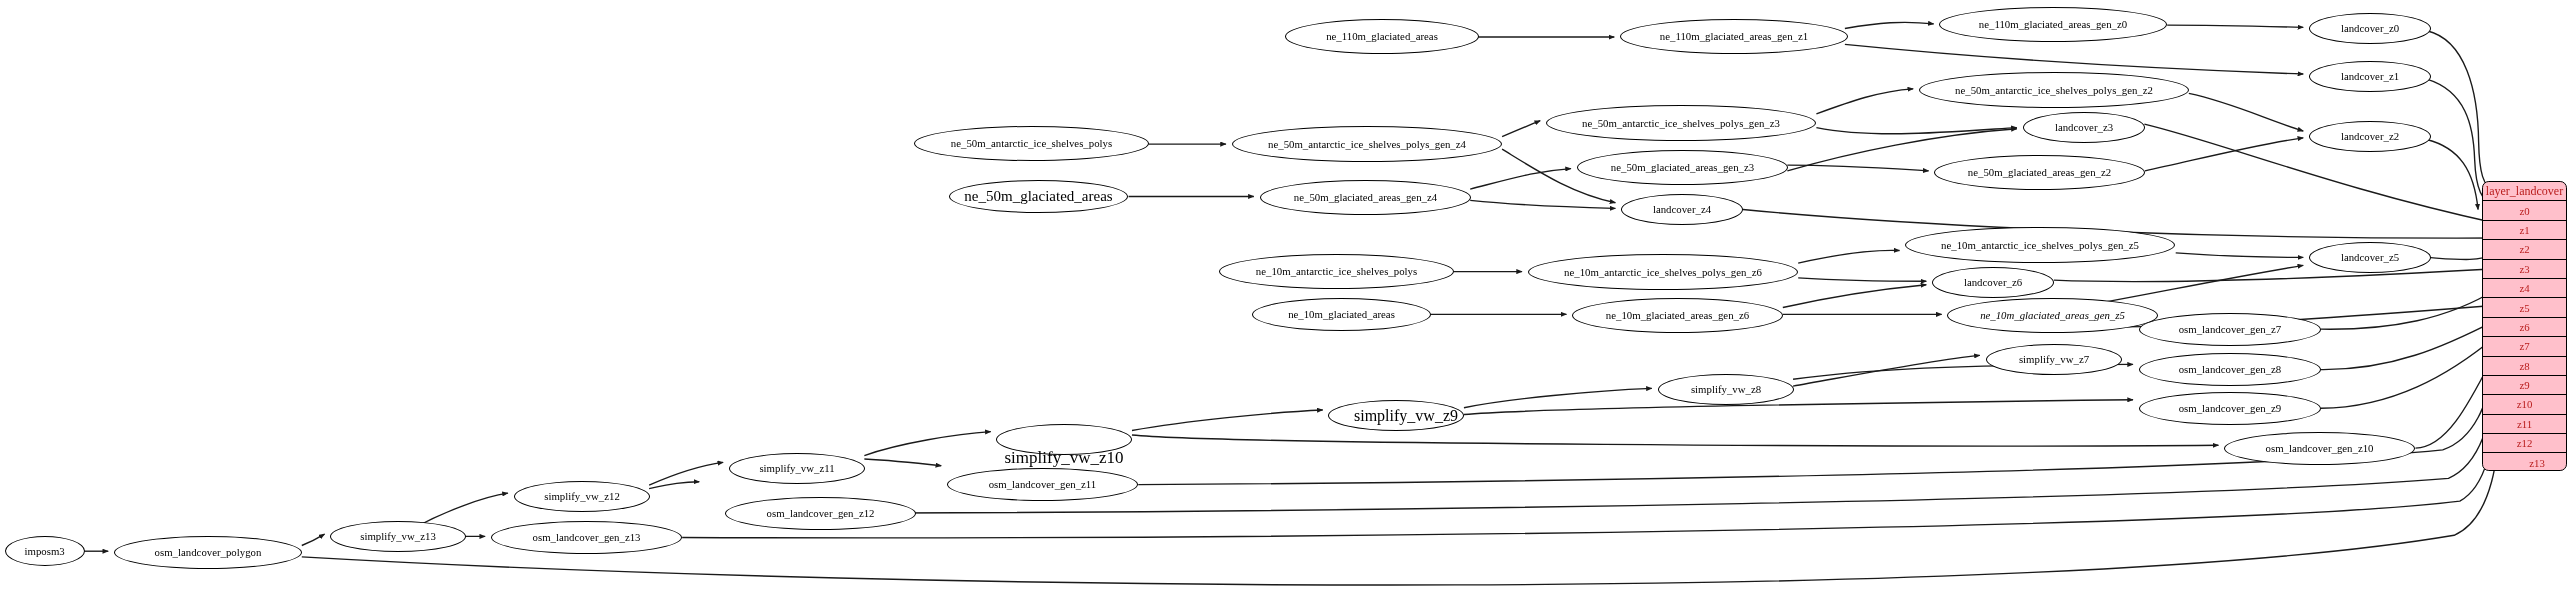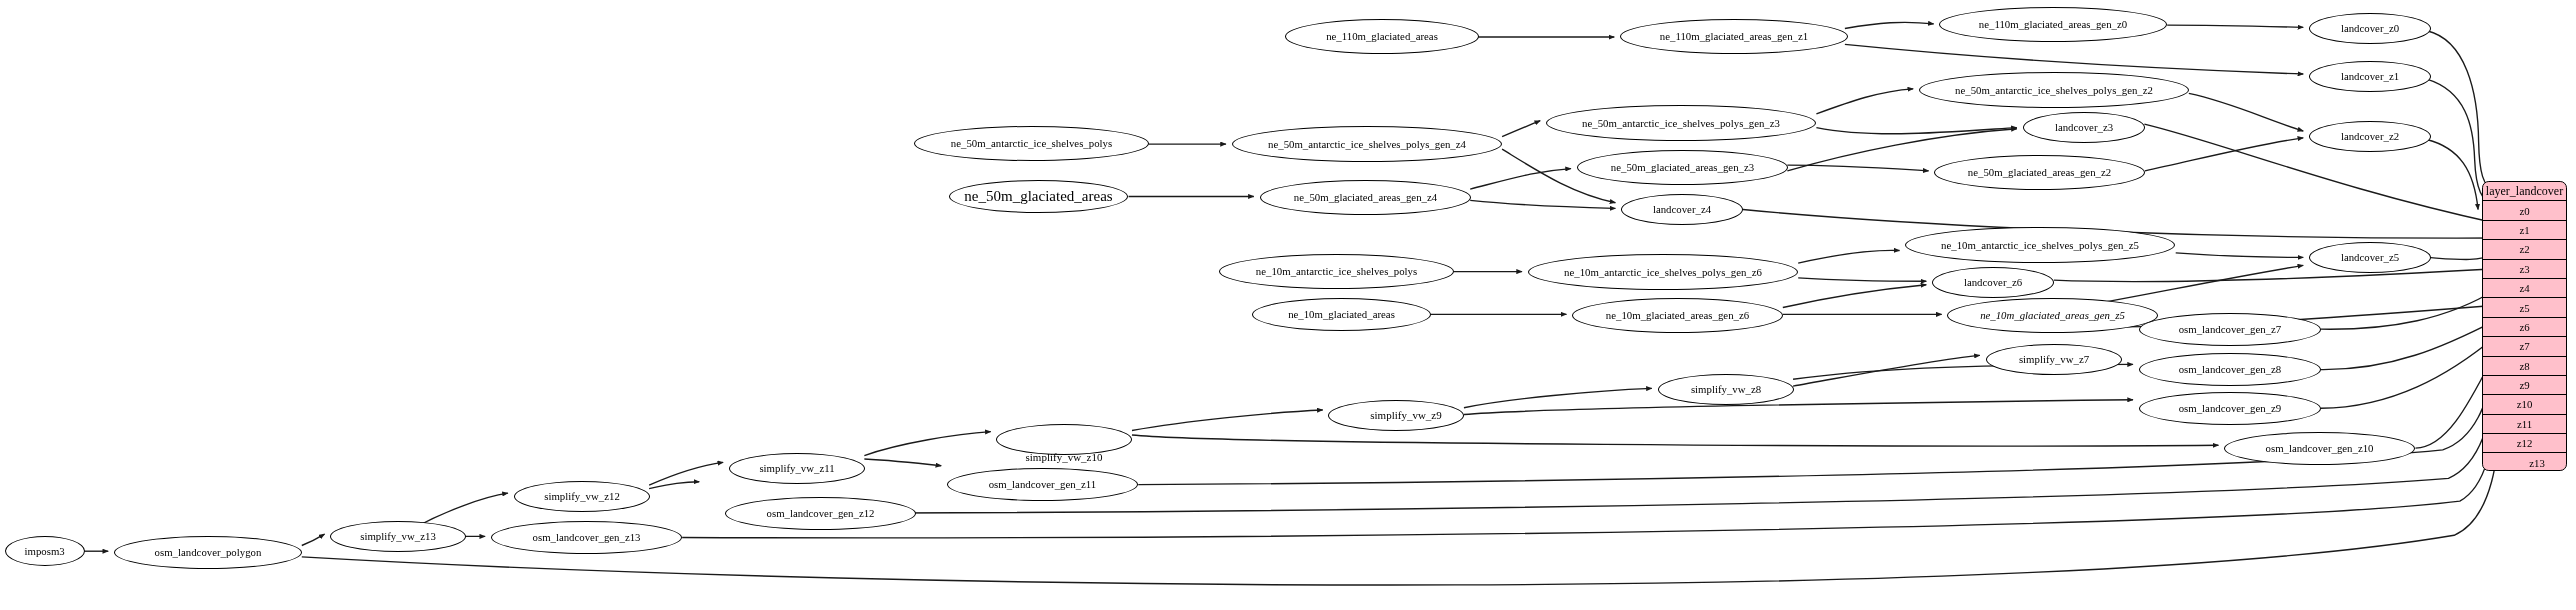--- a/index.html
+++ b/index.html
@@ -7,21 +7,21 @@
          font-family:"Liberation Serif","DejaVu Serif",serif;overflow:hidden;}
   #edges{position:absolute;left:0;top:0;width:2576px;height:611px;}
   .node{position:absolute;display:flex;align-items:center;justify-content:center;
         border:0.9px solid #000;border-radius:50%;background:#fff;
         box-sizing:border-box;white-space:nowrap;color:#000;
         font-family:"Liberation Serif","DejaVu Serif",serif;}
   .node span{display:block;line-height:1;}
   .tablenode{position:absolute;border:0.9px solid #000;border-radius:6.8px;
         background:#ffc0cb;box-sizing:border-box;overflow:hidden;}
   .trow{border-bottom:0.8px solid #000;display:flex;align-items:center;
-        justify-content:center;color:#000000;box-sizing:border-box;
+        justify-content:center;color:#b91c1c;box-sizing:border-box;
         font-family:"Liberation Serif","DejaVu Serif",serif;}
   .trow:last-child{border-bottom:none;margin-left:25px;}
   .thead{font-size:12px;}
 </style>
 </head>
 <body>
 
 <div id="stage">
   <svg id="edges" viewBox="0 0 4524 1073">
     <defs>
@@ -199,24 +199,24 @@
       <div class="node" style="left: 2139px; top: 353px; width: 182px; height: 33px;">
         <span style="font-size: 10.8px;">osm_landcover_gen_z8</span>
       </div>
       <div class="node" style="left: 1658px; top: 374px; width: 136px; height: 31px;">
         <span style="font-size: 10.8px;">simplify_vw_z8</span>
       </div>
       <div class="node" style="left: 2139px; top: 392px; width: 182px; height: 33px;">
         <span style="font-size: 10.8px;">osm_landcover_gen_z9</span>
       </div>
       <div class="node" style="left: 1328px; top: 400px; width: 136px; height: 31px;">
-        <span style="font-size: 11px; margin-left: 20px;">simplify_vw_z9</span>
+        <span style="font-size: 16px; margin-left: 20px;">simplify_vw_z9</span>
       </div>
       <div class="node" style="left: 996px; top: 424px; width: 136px; height: 31px;">
-        <span style="font-size: 11px; margin-top: 36px;">simplify_vw_z10</span>
+        <span style="font-size: 17px; margin-top: 36px;">simplify_vw_z10</span>
       </div>
       <div class="node" style="left: 2224px; top: 432px; width: 191px; height: 33px;">
         <span style="font-size: 10.8px;">osm_landcover_gen_z10</span>
       </div>
       <div class="node" style="left: 729px; top: 453px; width: 136px; height: 31px;">
         <span style="font-size: 10.8px;">simplify_vw_z11</span>
       </div>
       <div class="node" style="left: 947px; top: 468px; width: 191px; height: 33px;">
         <span style="font-size: 10.8px;">osm_landcover_gen_z11</span>
       </div>

